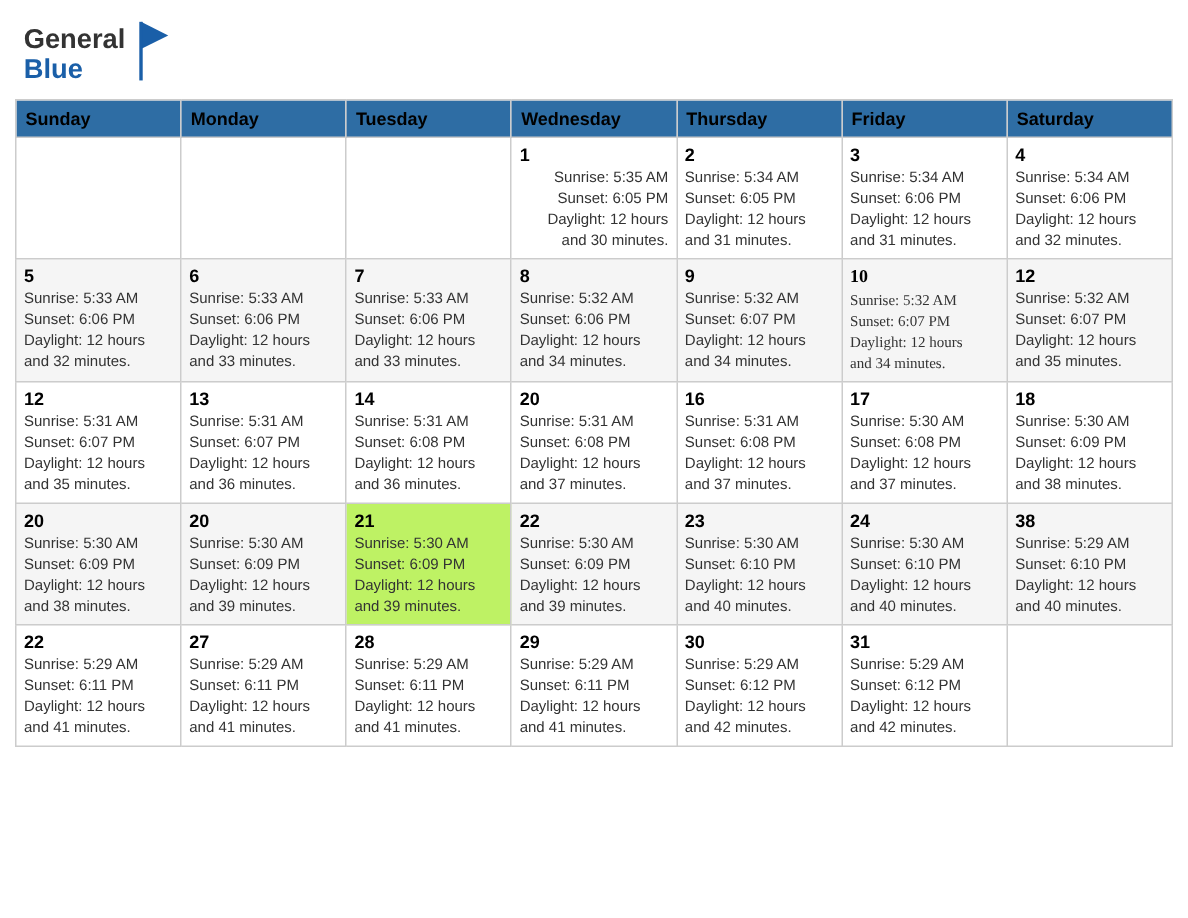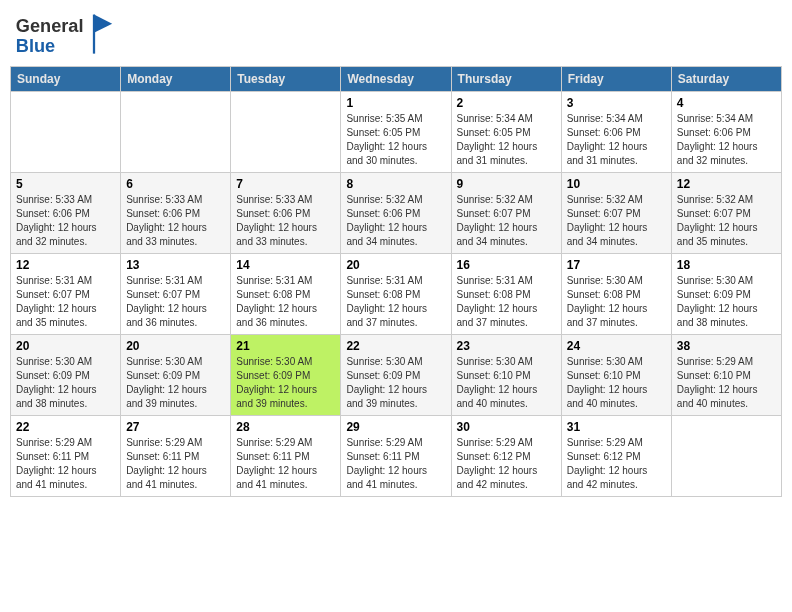--- a/index.html
+++ b/index.html
@@ -38,21 +38,21 @@
       font-size: 14px;
       color: #555;
     }
     .calendar {
       width: 100%;
       border-collapse: collapse;
       font-size: 11px;
     }
     .calendar th {
       background-color: #2e6da4;
-      color: #e5e5e5;
+      color: #000000;
       text-align: left;
       padding: 5px 6px;
       font-size: 12px;
       font-weight: bold;
       border: 1px solid #ccc;
     }
     .calendar td {
       border: 1px solid #ccc;
       vertical-align: top;
       padding: 4px 5px;
@@ -115,21 +115,21 @@
         <th>Saturday</th>
       </tr>
   </thead>
   <tbody id="calendar-body">
       <tr>
         <td class="empty"></td>
         <td class="empty"></td>
         <td class="empty"></td>
         <td>
           <span class="day-num">1</span>
-          <div class="day-info" style="white-space: pre-line;">Sunrise: 5:35 AM
+          <div class="day-info" style="white-space: pre-line; text-align: right;">Sunrise: 5:35 AM
 Sunset: 6:05 PM
 Daylight: 12 hours
 and 30 minutes.</div>
         </td>
         <td>
           <span class="day-num">2</span>
           <div class="day-info" style="white-space: pre-line;">Sunrise: 5:34 AM
 Sunset: 6:05 PM
 Daylight: 12 hours
 and 31 minutes.</div>
@@ -178,21 +178,21 @@
 Daylight: 12 hours
 and 34 minutes.</div>
         </td>
         <td style="background-color: rgb(245, 245, 245);">
           <span class="day-num">9</span>
           <div class="day-info" style="white-space: pre-line;">Sunrise: 5:32 AM
 Sunset: 6:07 PM
 Daylight: 12 hours
 and 34 minutes.</div>
         </td>
-        <td style="background-color: rgb(245, 245, 245);">
+        <td style="background-color: rgb(245, 245, 245); font-family: Liberation Serif, serif;">
           <span class="day-num">10</span>
           <div class="day-info" style="white-space: pre-line;">Sunrise: 5:32 AM
 Sunset: 6:07 PM
 Daylight: 12 hours
 and 34 minutes.</div>
         </td>
         <td style="background-color: rgb(245, 245, 245);">
           <span class="day-num">12</span>
           <div class="day-info" style="white-space: pre-line;">Sunrise: 5:32 AM
 Sunset: 6:07 PM

